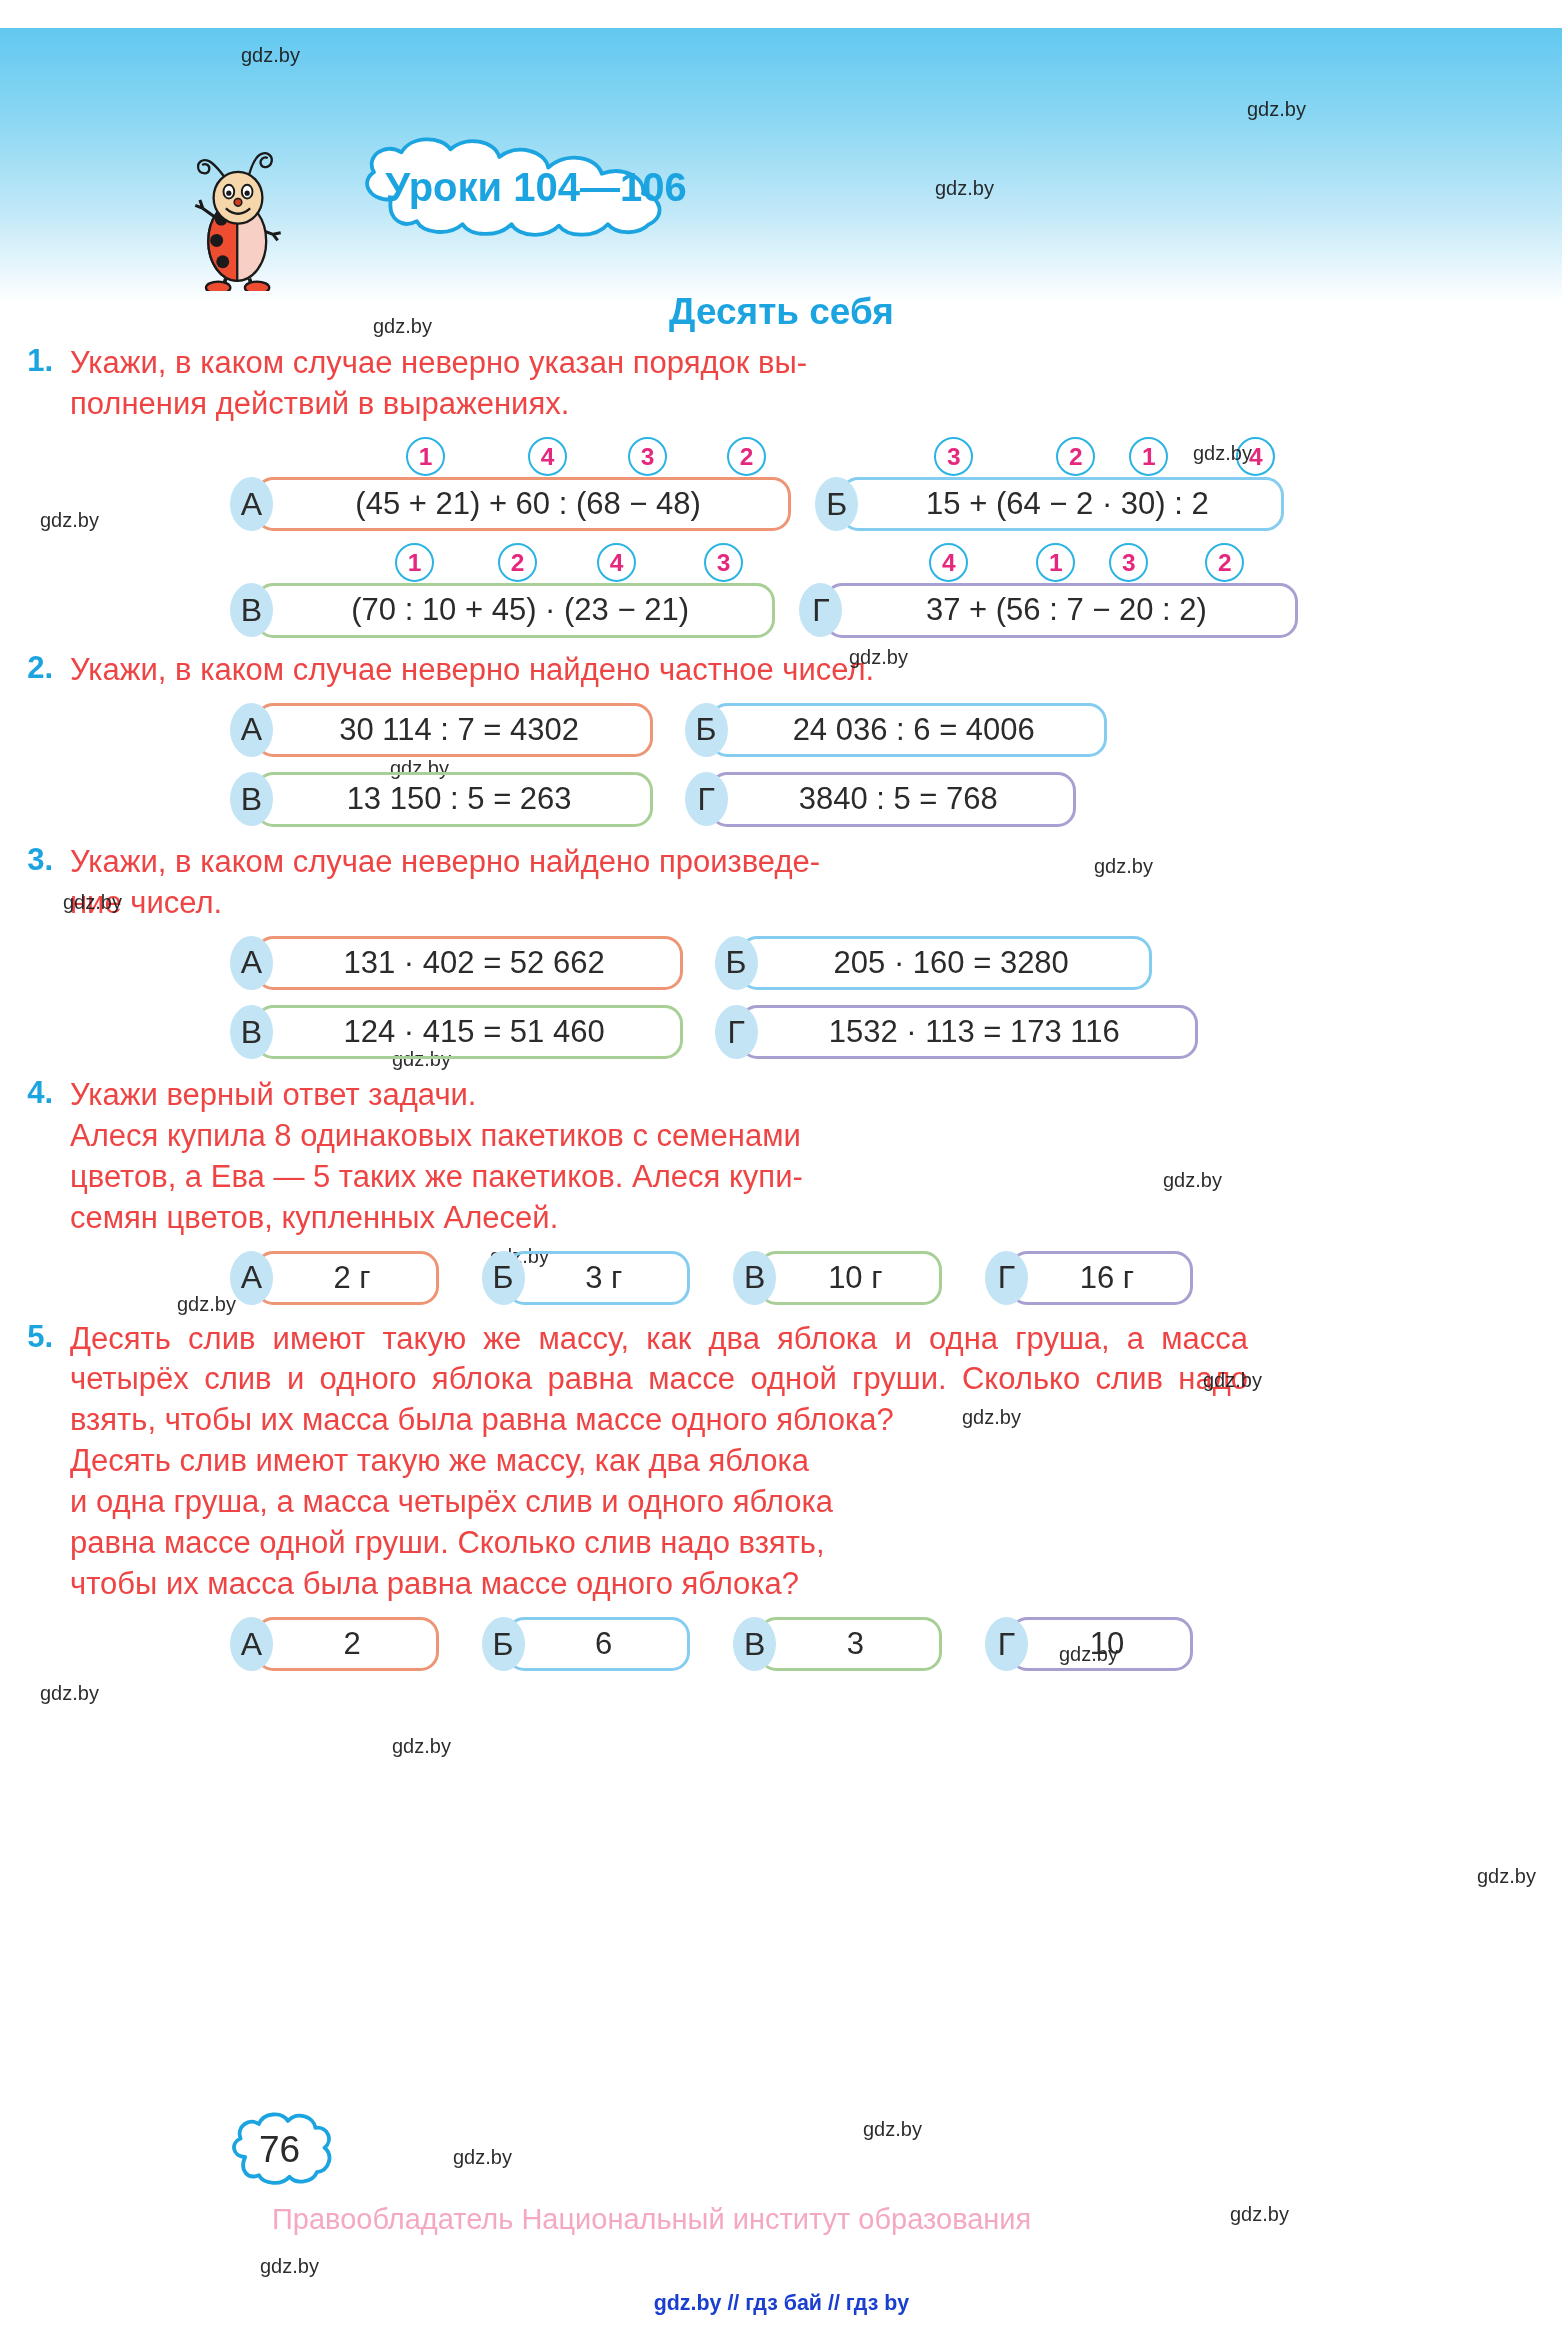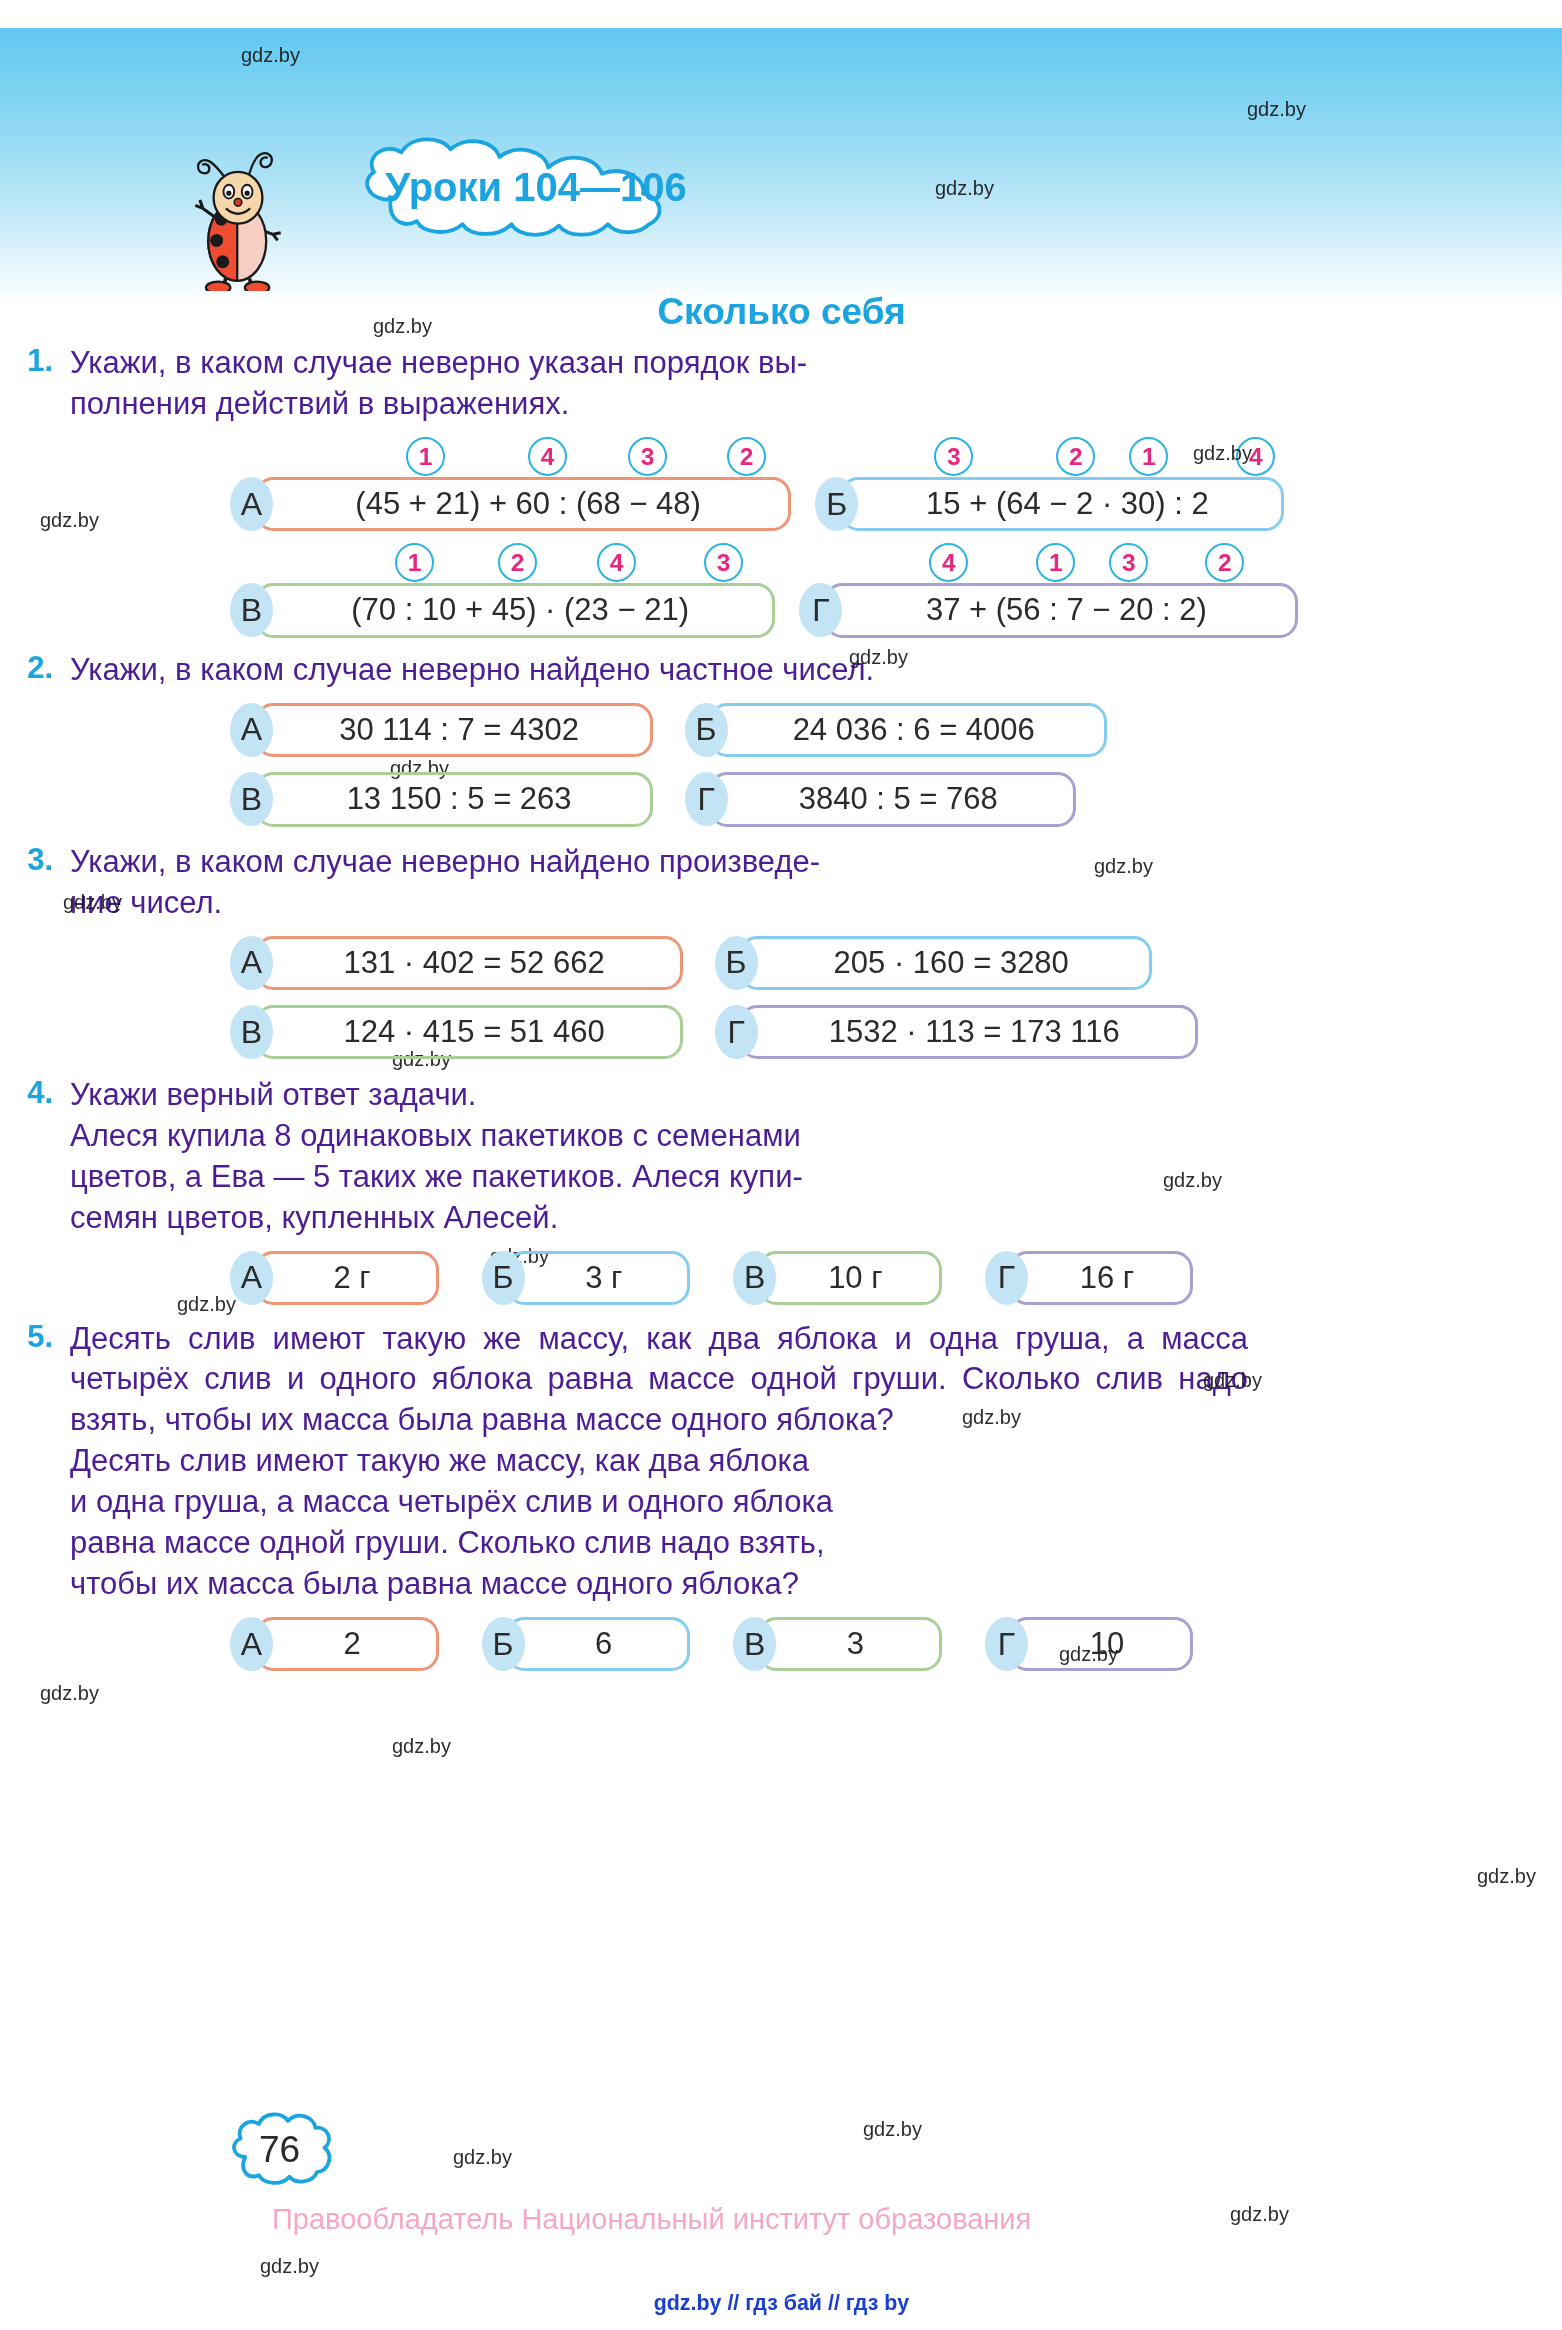--- a/index.html
+++ b/index.html
@@ -54,21 +54,21 @@
   .task{position:relative;margin-bottom:0;}
   .task-head{display:flex;align-items:flex-start;}
   .tnum{
     width:70px;flex:0 0 70px;text-align:right;
     color:#1ba4e0;font-size:31px;font-weight:700;
     padding-right:17px;box-sizing:border-box;
     font-family:"Liberation Sans", sans-serif;
   }
   .ttext{
     flex:1;max-width:1178px;
-    color:#4c1d95;font-size:31px;line-height:1.32;
+    color:#ef4444;font-size:31px;line-height:1.32;
     font-family:"Liberation Sans", sans-serif;
   }
   .ttext .just{text-align:justify;}
 
   
   .opts{margin-top:12.2px;}
   .optrow{display:flex;align-items:flex-start;margin-bottom:7.7px;}
 
   .opt{
     position:relative;display:inline-flex;align-items:center;
@@ -189,21 +189,21 @@
                C392 134 364 130 354 118
                C338 136 302 136 290 120
                C272 138 236 134 228 118
                C210 136 174 134 164 118
                C146 134 112 130 104 114
                C86 124 66 112 70 86 Z" fill="#ffffff" stroke="#1ba4e0" stroke-width="5" stroke-linejoin="round"></path>
     </svg>
     <div class="label">Уроки 104—106</div>
   </div>
 
-  <div class="check-title">Сколько себя</div>
+  <div class="check-title">Десять себя</div>
 
   <div class="content" id="tasks-root">
       <div class="task" style="margin-bottom: 10.7px;">
         <div class="task-head">
           <div class="tnum">1.</div>
           <div class="ttext">
             <div class="just">Укажи, в каком случае неверно указан порядок вы-</div>
             <div>полнения действий в выражениях.</div>
           </div>
         </div>

